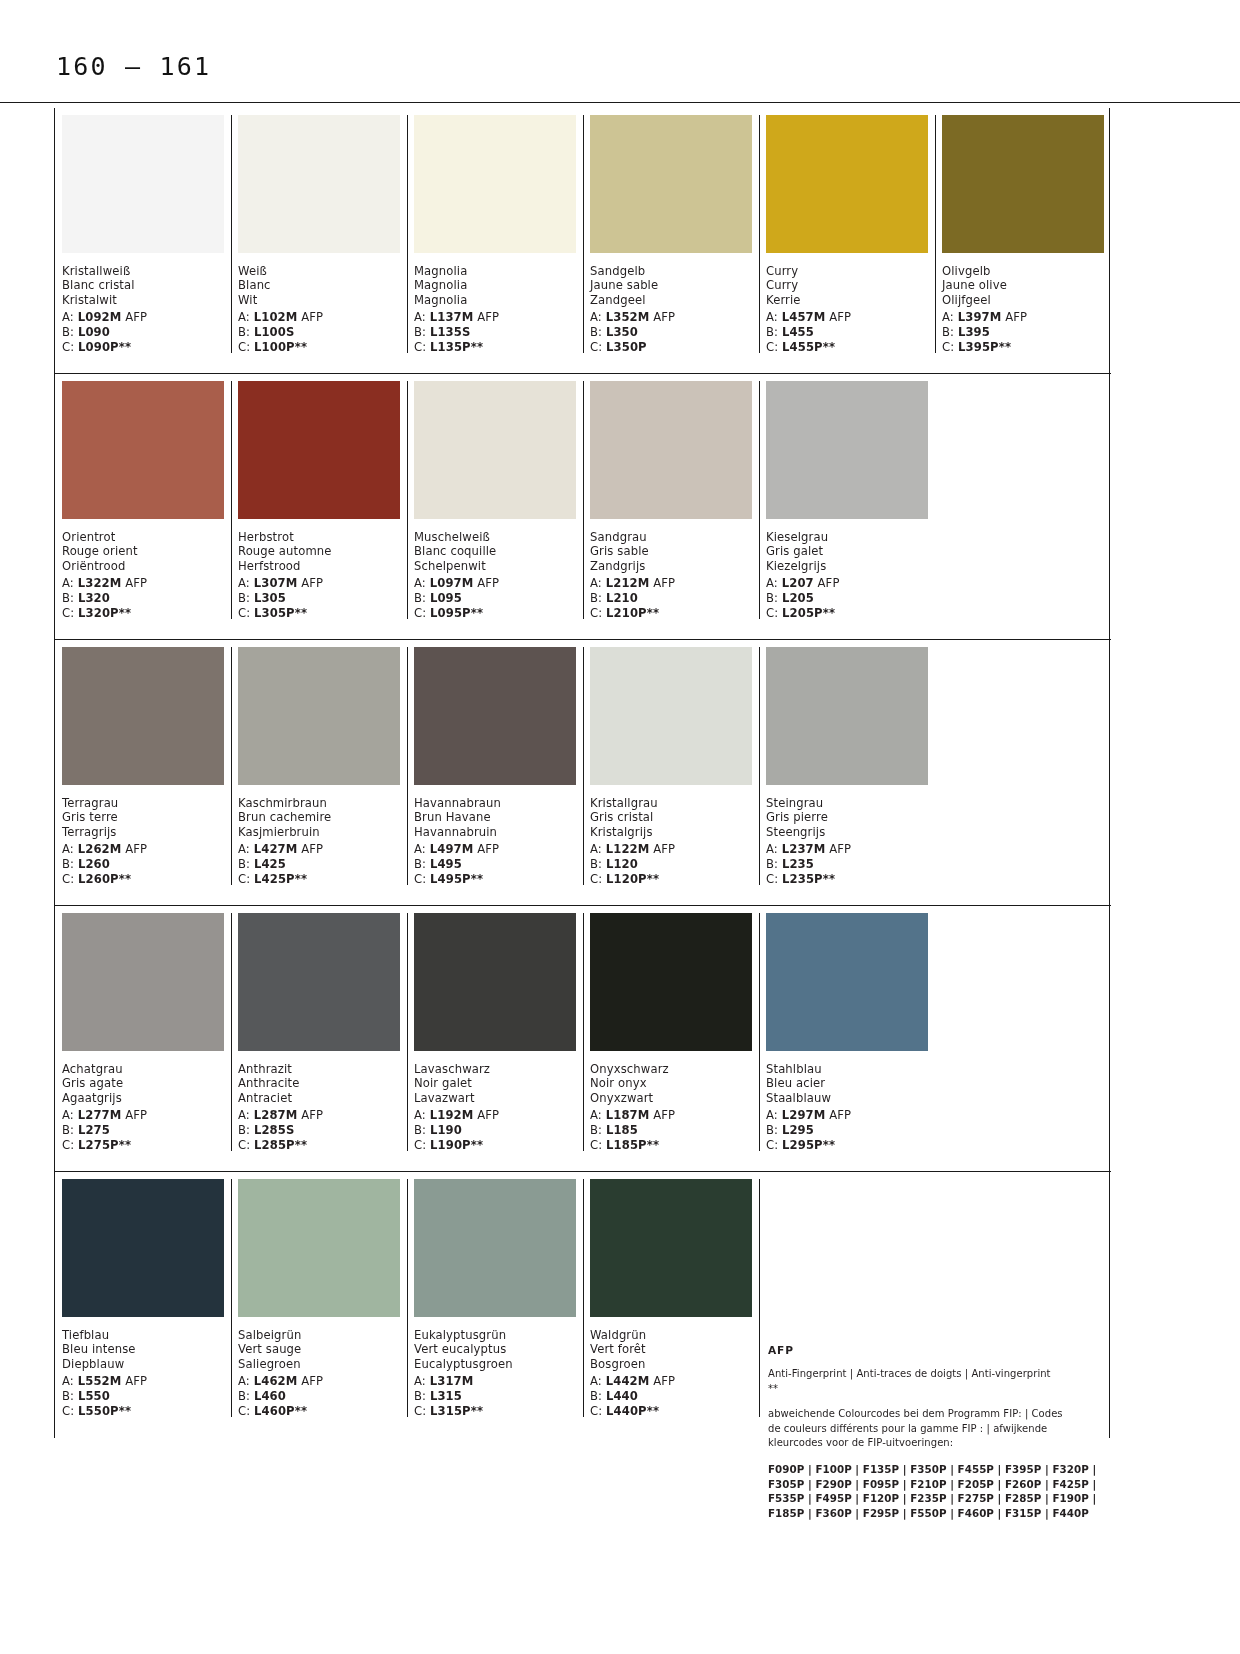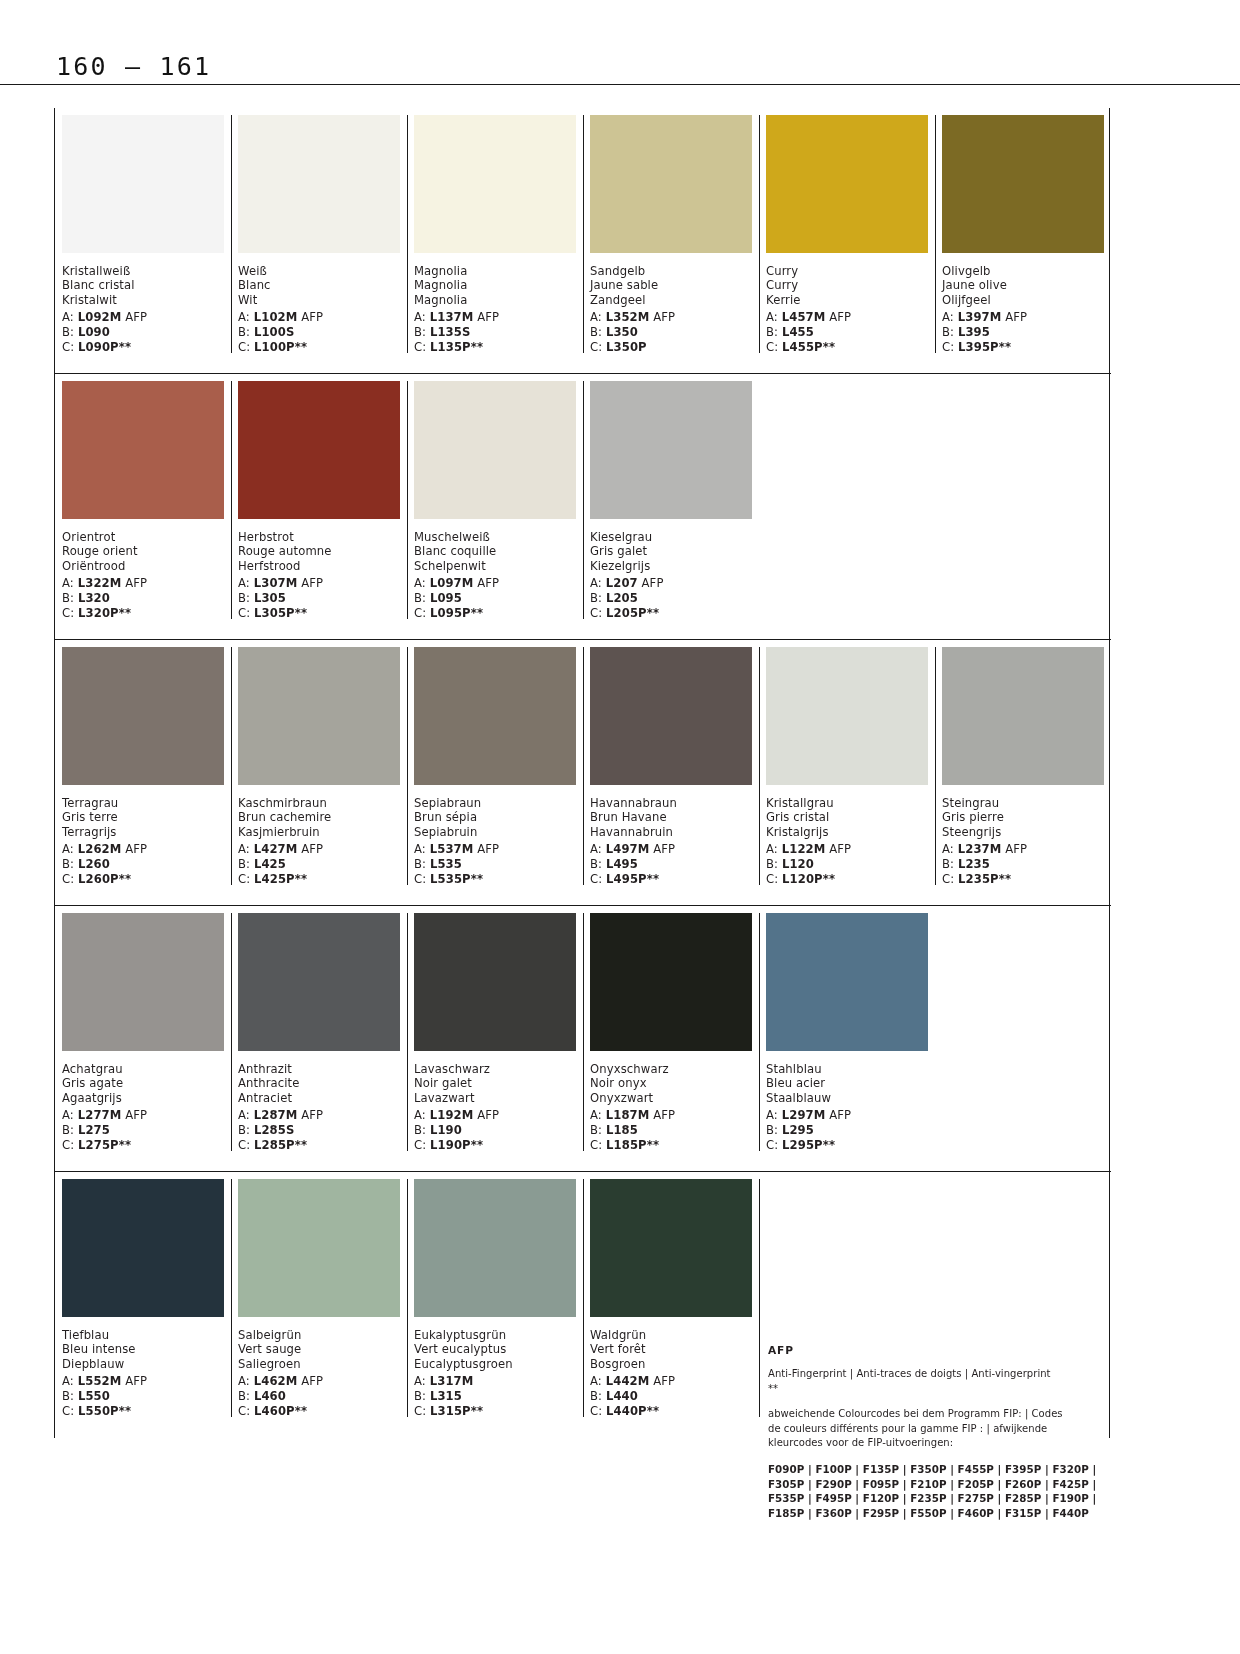--- a/index.html
+++ b/index.html
@@ -14,21 +14,21 @@
     width: 1240px;
     height: 1654px;
     background: #ffffff;
   }
 
   
   .page-header {
     position: absolute;
     left: 0; top: 0;
     width: 1240px;
-    height: 85px;
+    height: 103px;
     border-bottom: 1.3px solid #1a1a1a;
   }
   .folio {
     position: absolute;
     left: 56px;
     top: 52px;
     font-family: "DejaVu Sans Mono", "Liberation Mono", monospace;
     font-size: 25px;
     letter-spacing: 2.2px;
     color: #121212;
@@ -299,20 +299,35 @@
               </div>
               <div class="codes">
                 <div>A: <b>L097M</b><span class="suffix"> AFP</span></div>
                 <div>B: <b>L095</b></div>
                 <div>C: <b>L095P**</b></div>
               </div>
             </div>
           </div>
           <div class="cell divided">
             <div class="cell-inner">
+              <div class="chip" style="background: rgb(203, 194, 184);"></div>
+              <div class="names">
+                <div>Sandgrau</div>
+                <div>Gris sable</div>
+                <div>Zandgrijs</div>
+              </div>
+              <div class="codes">
+                <div>A: <b>L212M</b><span class="suffix"> AFP</span></div>
+                <div>B: <b>L210</b></div>
+                <div>C: <b>L210P**</b></div>
+              </div>
+            </div>
+          </div>
+          <div class="cell divided">
+            <div class="cell-inner">
               <div class="chip" style="background: rgb(182, 182, 180);"></div>
               <div class="names">
                 <div>Kieselgrau</div>
                 <div>Gris galet</div>
                 <div>Kiezelgrijs</div>
               </div>
               <div class="codes">
                 <div>A: <b>L207</b><span class="suffix"> AFP</span></div>
                 <div>B: <b>L205</b></div>
                 <div>C: <b>L205P**</b></div>
@@ -342,35 +357,20 @@
               <div class="chip" style="background: rgb(165, 164, 156);"></div>
               <div class="names">
                 <div>Kaschmirbraun</div>
                 <div>Brun cachemire</div>
                 <div>Kasjmierbruin</div>
               </div>
               <div class="codes">
                 <div>A: <b>L427M</b><span class="suffix"> AFP</span></div>
                 <div>B: <b>L425</b></div>
                 <div>C: <b>L425P**</b></div>
-              </div>
-            </div>
-          </div>
-          <div class="cell divided">
-            <div class="cell-inner">
-              <div class="chip" style="background: rgb(125, 116, 105);"></div>
-              <div class="names">
-                <div>Sepiabraun</div>
-                <div>Brun sépia</div>
-                <div>Sepiabruin</div>
-              </div>
-              <div class="codes">
-                <div>A: <b>L537M</b><span class="suffix"> AFP</span></div>
-                <div>B: <b>L535</b></div>
-                <div>C: <b>L535P**</b></div>
               </div>
             </div>
           </div>
           <div class="cell divided">
             <div class="cell-inner">
               <div class="chip" style="background: rgb(93, 83, 80);"></div>
               <div class="names">
                 <div>Havannabraun</div>
                 <div>Brun Havane</div>
                 <div>Havannabruin</div>

